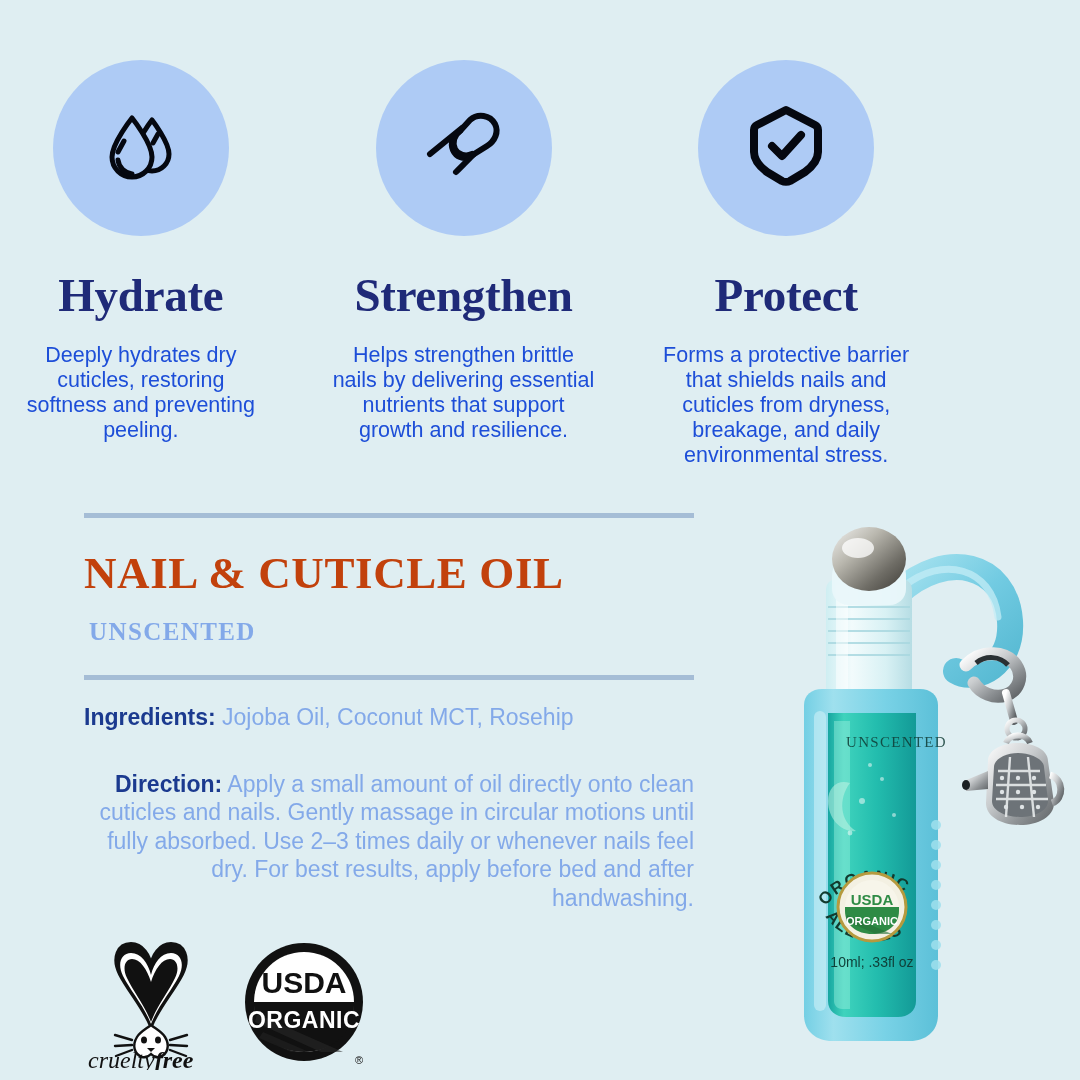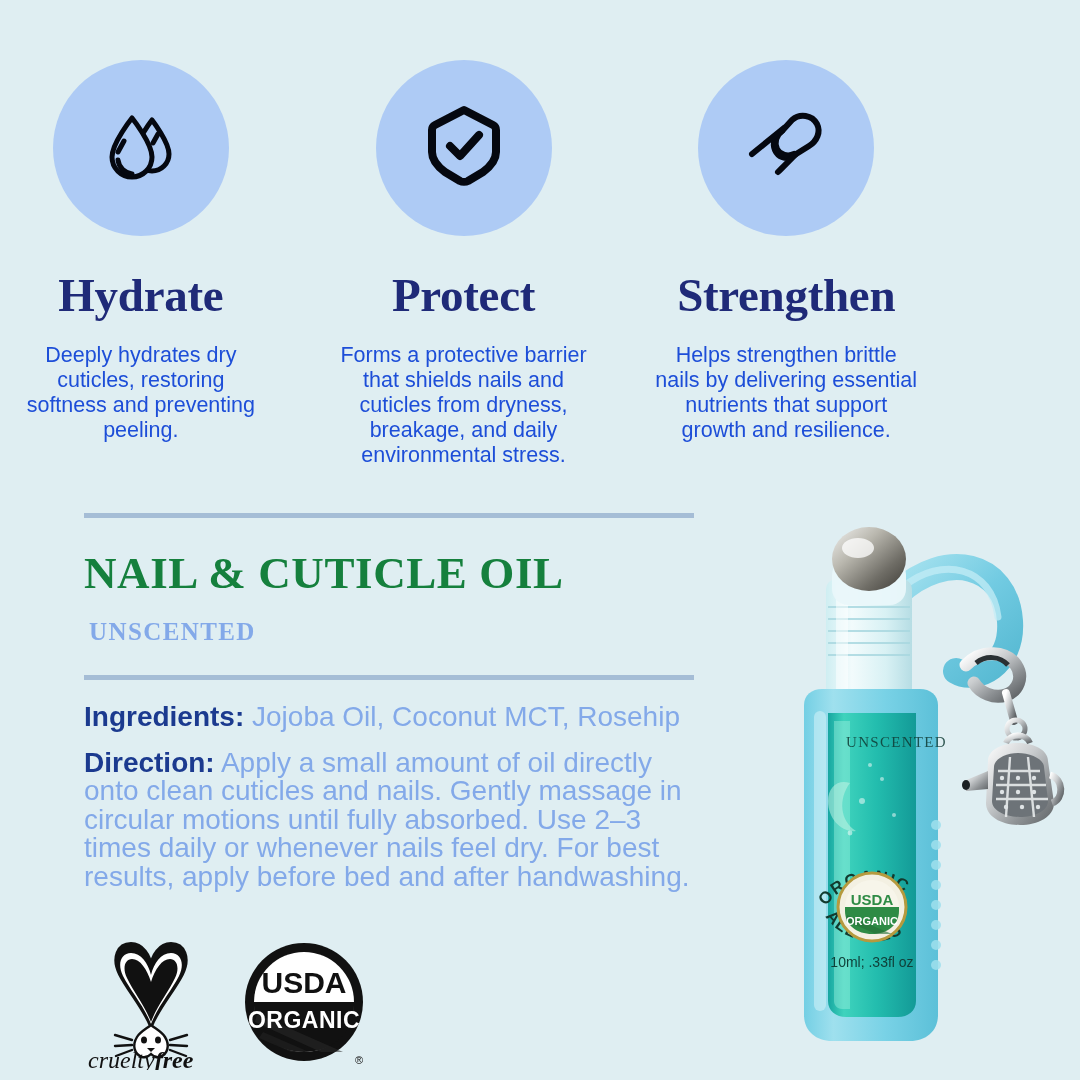--- a/index.html
+++ b/index.html
@@ -70,47 +70,47 @@
   .rule {
     height: 5px;
     background: #a5bdd6;
     width: 100%;
   }
   .product-title {
     font-family: "Liberation Serif", serif;
     font-weight: bold;
     font-size: 45px;
     letter-spacing: 0.6px;
-    color: #15803d;
+    color: #c2410c;
     margin-top: 33px;
     line-height: 1;
   }
   .product-sub {
     font-family: "Liberation Serif", serif;
     font-weight: bold;
     font-size: 25px;
     letter-spacing: 1.4px;
     color: #83a9e9;
     margin-top: 23px;
     margin-left: 5px;
     line-height: 1;
   }
   .rule-2 { margin-top: 31px; }
 
   .spec {
-    font-size: 28px;
+    font-size: 23px;
     line-height: 28.5px;
     color: #83a9e9;
     margin-top: 23px;
   }
   .spec-label {
     font-weight: bold;
     color: #1b3a8f;
   }
-  .spec-direction { margin-top: 17px; }
+  .spec-direction { margin-top: 38px; text-align: right; }
 
   
   .certs {
     position: absolute;
     left: 84px;
     top: 930px;
     display: flex;
     align-items: flex-end;
   }
   .cert-bunny { width: 135px; font-style: italic; }
@@ -137,53 +137,53 @@
           <path d="M57 20 C57 20 74 42 74 54 A17 17 0 0 1 40 54 C40 42 57 20 57 20Z" stroke="#050810" stroke-width="5" stroke-linejoin="round" fill="#aecbf5"></path>
           <path d="M63 34 L58 43" stroke="#050810" stroke-width="5" stroke-linecap="round"></path>
           <path d="M37 18 C37 18 57 43 57 57 A20 20 0 0 1 17 57 C17 43 37 18 37 18Z" stroke="#050810" stroke-width="5" stroke-linejoin="round" fill="#aecbf5"></path>
           <path d="M29 41 L23 52" stroke="#050810" stroke-width="5" stroke-linecap="round"></path>
           <path d="M23 60 C24 68 30 73 37 74" stroke="#050810" stroke-width="5" stroke-linecap="round" fill="none"></path>
         </svg>
       </span>
     </div>
     <div class="benefit-title">Hydrate</div>
     <div class="benefit-desc">Deeply hydrates dry cuticles, restoring softness and preventing peeling.</div>
-  </div>
-
-  <div class="benefit benefit-3">
-    <div class="icon-circle">
-      <span>
-        <svg width="94" height="94" viewBox="0 0 94 94" fill="none">
-          <path d="M47 11 L76 26 C78 27 79 29 79 31 L79 53 C79 60 74 67 66 73
-                   L51 82 C49 83 45 83 43 82 L28 73 C20 67 15 60 15 53 L15 31
-                   C15 29 16 27 18 26 Z" stroke="#050810" stroke-width="8" stroke-linejoin="round" fill="none"></path>
-          <path d="M33 47 L43 57 L62 36" stroke="#050810" stroke-width="8" stroke-linecap="round" stroke-linejoin="round" fill="none"></path>
-        </svg>
-      </span>
-    </div>
-    <div class="benefit-title">Protect</div>
-    <div class="benefit-desc">Forms a protective barrier that shields nails and cuticles from dryness, breakage, and daily environmental stress.</div>
   </div>
 
   <div class="benefit benefit-2">
     <div class="icon-circle">
       <span>
         <svg width="96" height="96" viewBox="0 0 96 96" fill="none">
           <g stroke="#050810" stroke-width="6" stroke-linecap="round" stroke-linejoin="round" fill="none">
             <path d="M54 22 C62 15 74 17 79 26 C83 34 79 43 71 48 L55 58
                      C48 62 40 59 37 52 C34 45 37 37 44 33 Z"></path>
             <path d="M44 33 C38 37 36 45 39 51 C42 57 50 59 56 56"></path>
             <path d="M46 30 L14 56"></path>
             <path d="M57 57 C57 57 48 66 40 74"></path>
           </g>
         </svg>
       </span>
     </div>
     <div class="benefit-title">Strengthen</div>
     <div class="benefit-desc">Helps strengthen brittle nails by delivering essential nutrients that support growth and resilience.</div>
+  </div>
+
+  <div class="benefit benefit-3">
+    <div class="icon-circle">
+      <span>
+        <svg width="94" height="94" viewBox="0 0 94 94" fill="none">
+          <path d="M47 11 L76 26 C78 27 79 29 79 31 L79 53 C79 60 74 67 66 73
+                   L51 82 C49 83 45 83 43 82 L28 73 C20 67 15 60 15 53 L15 31
+                   C15 29 16 27 18 26 Z" stroke="#050810" stroke-width="8" stroke-linejoin="round" fill="none"></path>
+          <path d="M33 47 L43 57 L62 36" stroke="#050810" stroke-width="8" stroke-linecap="round" stroke-linejoin="round" fill="none"></path>
+        </svg>
+      </span>
+    </div>
+    <div class="benefit-title">Protect</div>
+    <div class="benefit-desc">Forms a protective barrier that shields nails and cuticles from dryness, breakage, and daily environmental stress.</div>
   </div>
 
 </div>
 
 <div class="info">
   <div class="rule"></div>
 
   <div class="product-title">NAIL &amp; CUTICLE OIL</div>
   <div class="product-sub">UNSCENTED</div>
 

